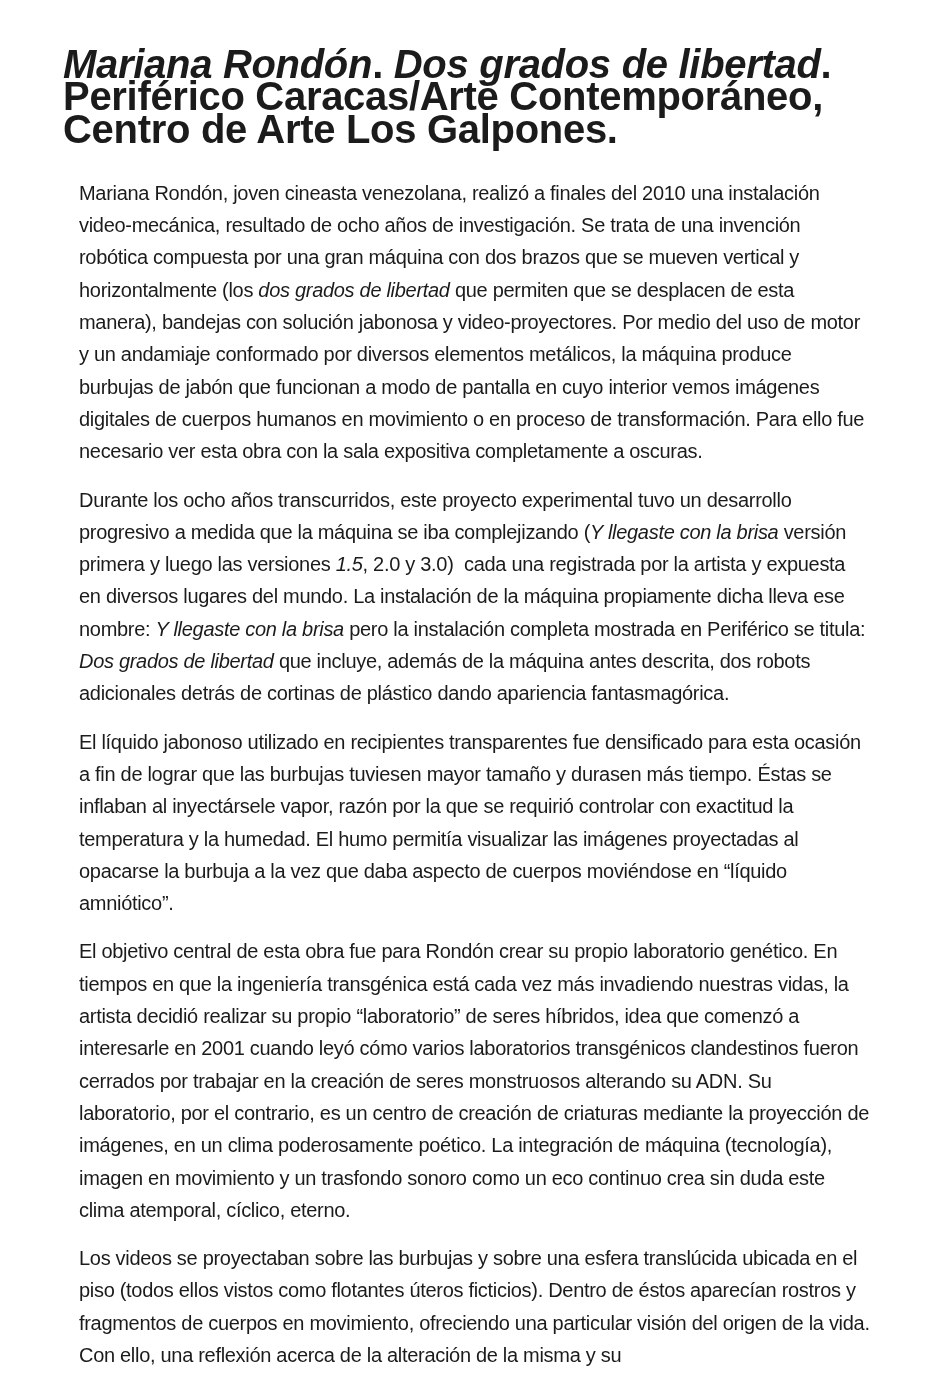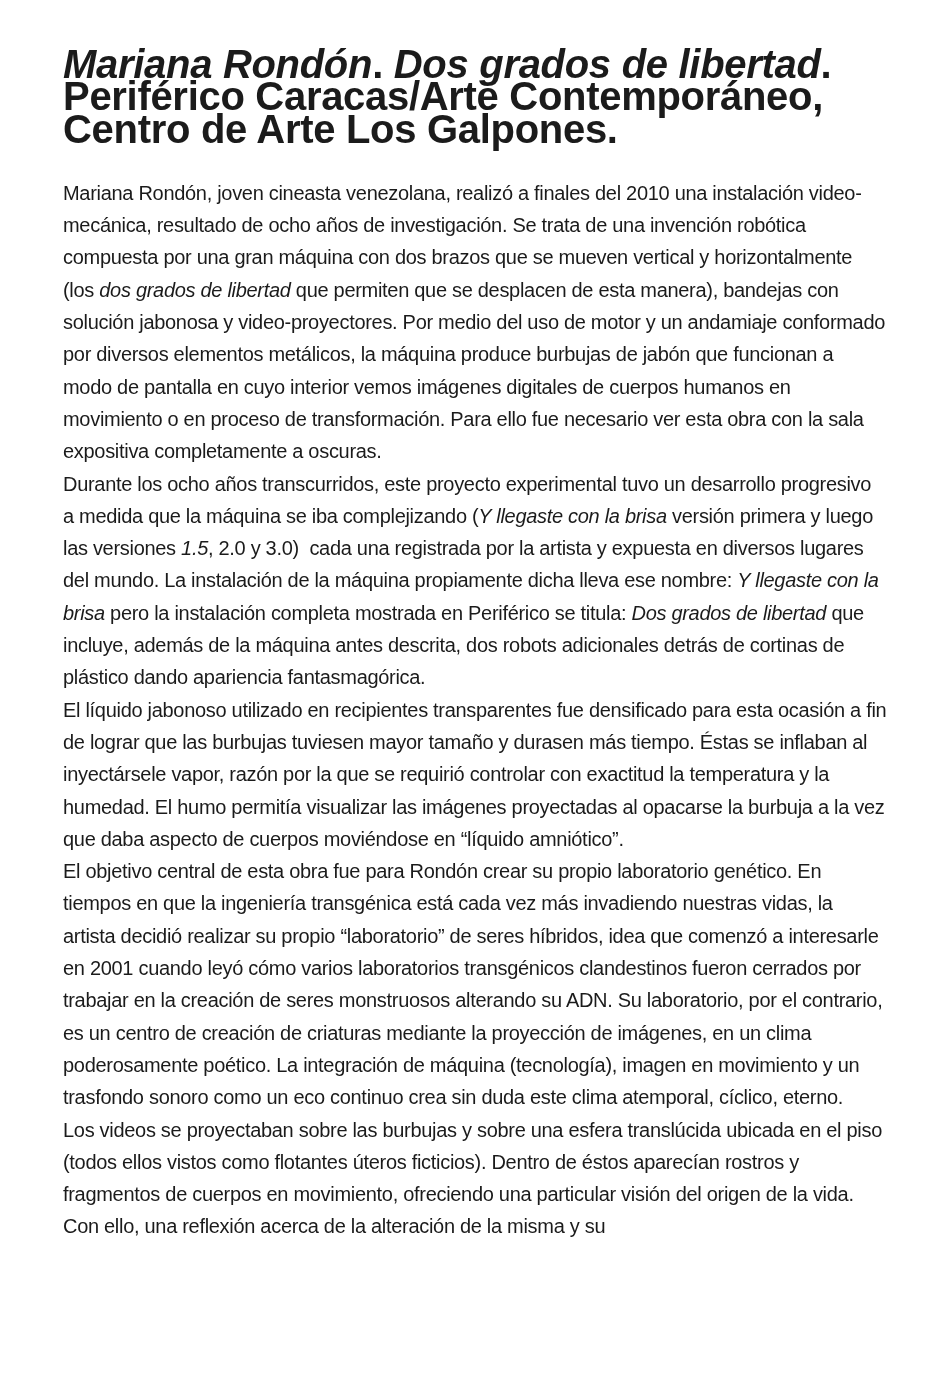--- a/index.html
+++ b/index.html
@@ -24,21 +24,21 @@
     line-height: 32.3px;
     color: #1b1b1b;
     text-align: left;
   }
   .doc-title {
     font-weight: bold;
     margin: 0 0 32px 0;
     white-space: pre-wrap;
   }
   .doc-body p {
-    margin: 0;
+    margin: 16px;
     white-space: pre-wrap;
   }
   .seg-italic {
     font-style: italic;
   }
 </style>
 </head>
 <body>
 
 <div class="page">

